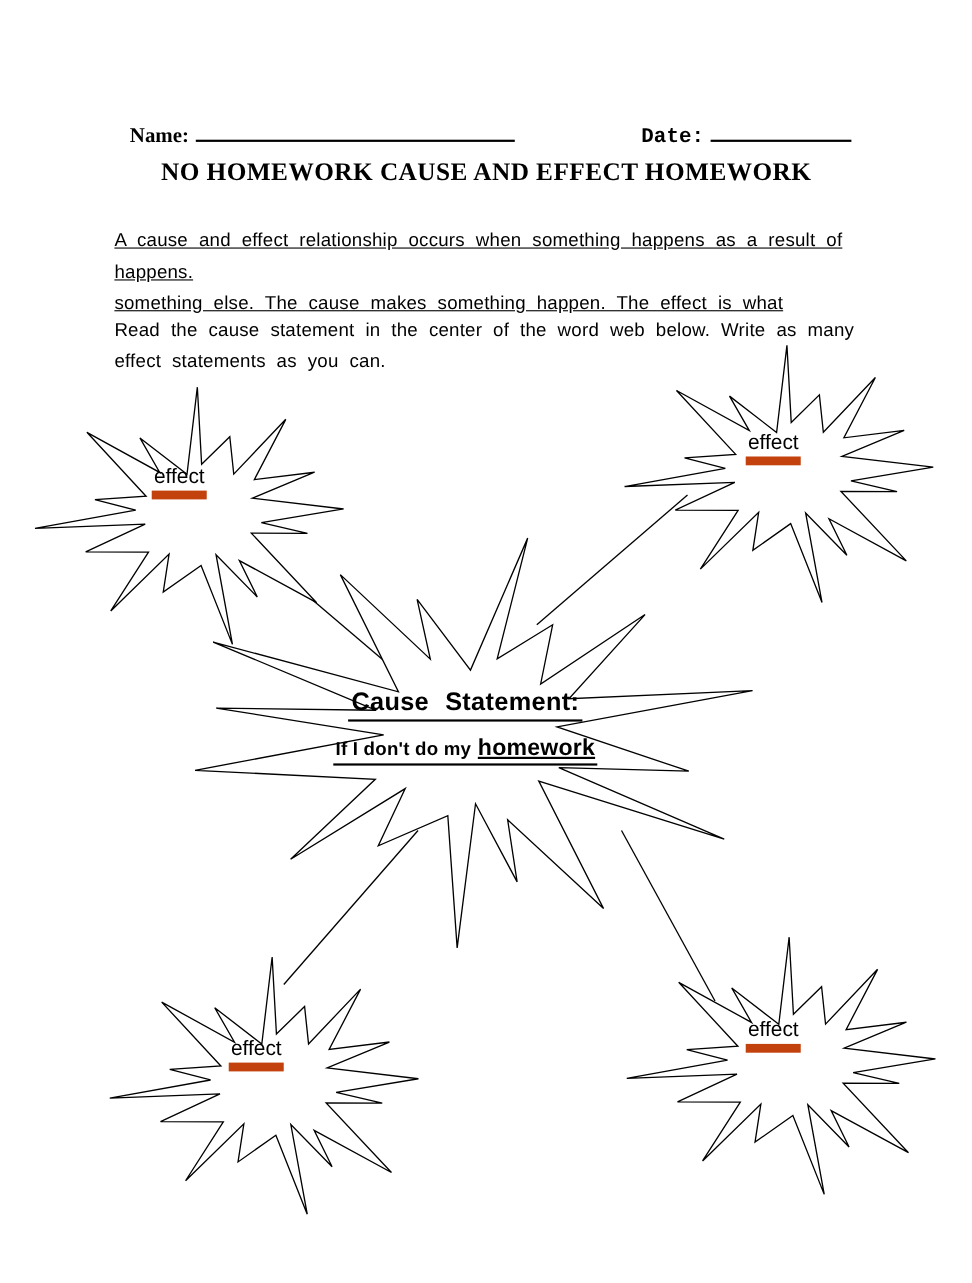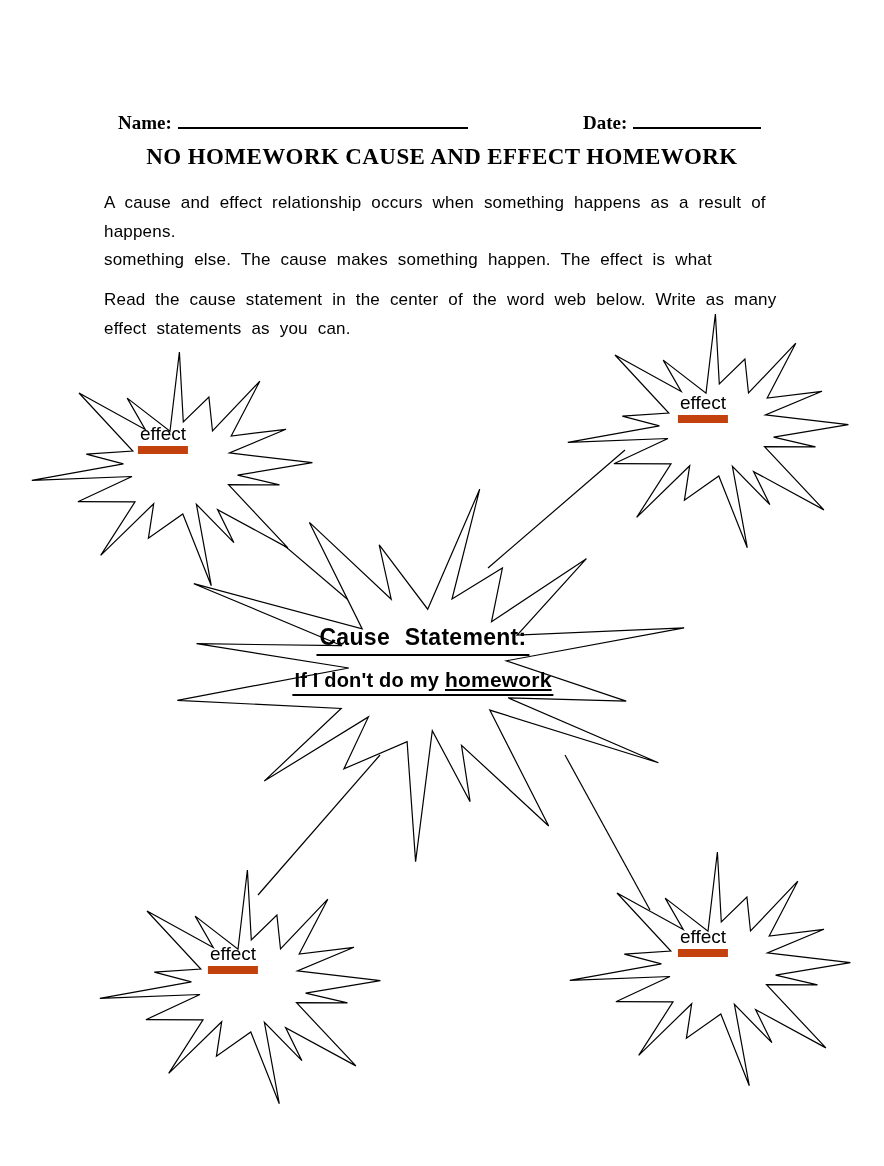--- a/index.html
+++ b/index.html
@@ -6,34 +6,34 @@
   .sheet{
     position:relative;
     width:884px;height:1166px;
     background:#ffffff;
     font-family:"Liberation Sans",sans-serif;
     color:#000;
     overflow:hidden;
   }
   
   .hdr-name{position:absolute;left:118px;top:110px;font-family:"Liberation Serif",serif;font-weight:700;font-size:19px;text-align:center;}
-  .hdr-date{position:absolute;left:583px;top:110px;font-family:Liberation Serif, serif;font-weight:700;font-size:19px;}
+  .hdr-date{position:absolute;left:583px;top:110px;font-family:Liberation Mono, monospace;font-weight:700;font-size:19px;}
   .fill-line{display:inline-block;border-bottom:2px solid #000;height:17px;vertical-align:baseline;margin-left:6px;}
   .fill-line.name{width:290px;}
   .fill-line.date{width:128px;}
   
   .title{
     position:absolute;left:0;top:144px;width:884px;
     text-align:center;
     font-family:"Liberation Serif",serif;
     font-weight:900;font-size:23px;letter-spacing:0.4px;
   }
   
   .para{position:absolute;left:104px;width:676px;font-size:17px;line-height:28.5px;letter-spacing:0.2px;word-spacing:5px;}
-  .para.p1{top:189px;}
+  .para.p1{top:205px;text-decoration:underline;}
   .para.p2{top:286px;}
   
   .web-svg{position:absolute;left:0;top:0;width:884px;height:1166px;z-index:1;}
   .burst{fill:#ffffff;stroke:#000000;stroke-width:1.2px;stroke-linejoin:miter;}
   .connector{stroke:#000000;stroke-width:1.2px;}
   
   .lbl{position:absolute;z-index:2;transform:translateX(-50%);white-space:nowrap;}
   .effect-lbl{font-size:19px;border-bottom:8px solid #c2410c;padding:0 2px 1px 2px;}
   .effect-tl{left:163px;top:423px;}
   .effect-tr{left:703px;top:392px;}
@@ -42,21 +42,21 @@
   .cause-heading{
     left:423px;top:624px;
     font-weight:700;font-size:23px;word-spacing:8px;letter-spacing:0.3px;
     border-bottom:2px solid #000;padding:0 3px 3px 3px;
   }
   .cause-statement{
     left:423px;top:668px;
     font-weight:700;
     border-bottom:2px solid #000;padding:0 2px 2px 2px;
   }
-  .stmt-prefix{font-size:20px;letter-spacing:0.2px;margin-right:6px;}
+  .stmt-prefix{font-size:17px;letter-spacing:0.2px;margin-right:6px;}
   .stmt-emphasis{font-size:21px;letter-spacing:0.2px;text-decoration:underline;}
 </style>
 </head>
 <body>
 
 <div class="sheet">
 
   <div class="hdr-name">
     <span>Name:</span><span class="fill-line name"></span>
   </div>

